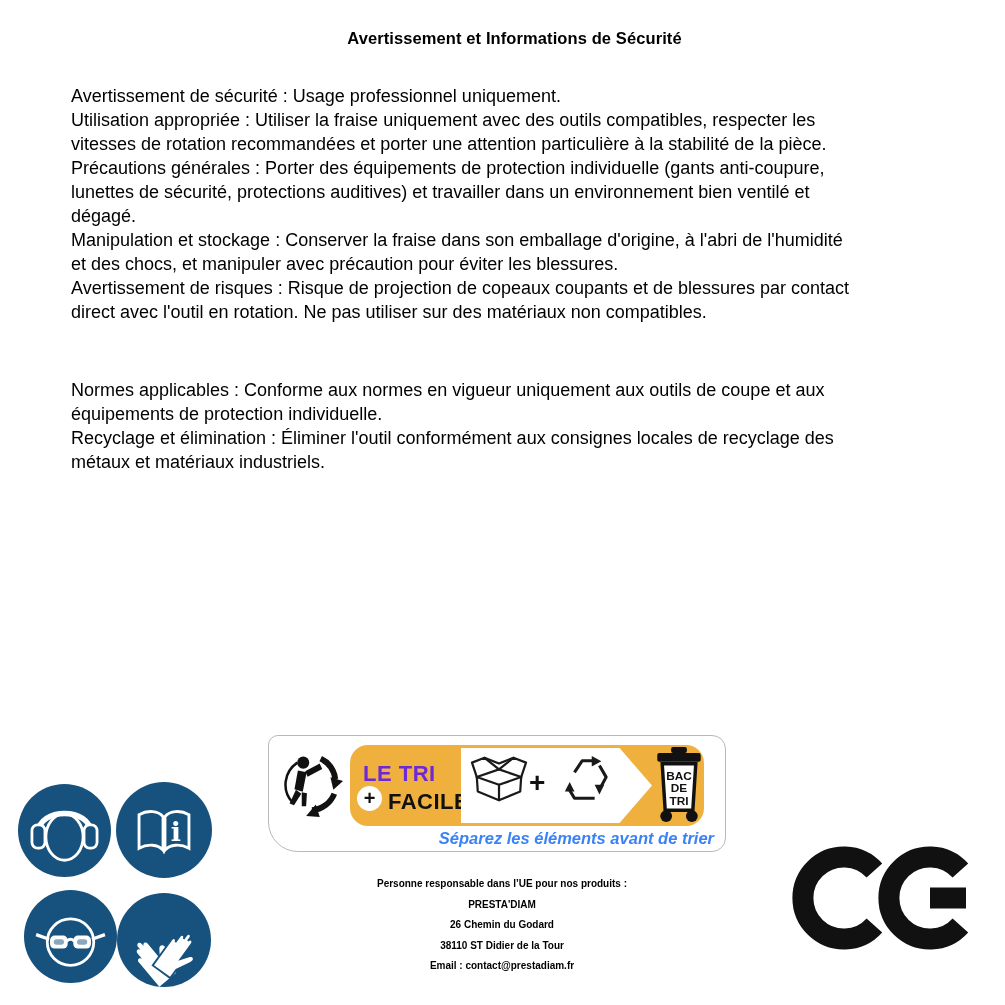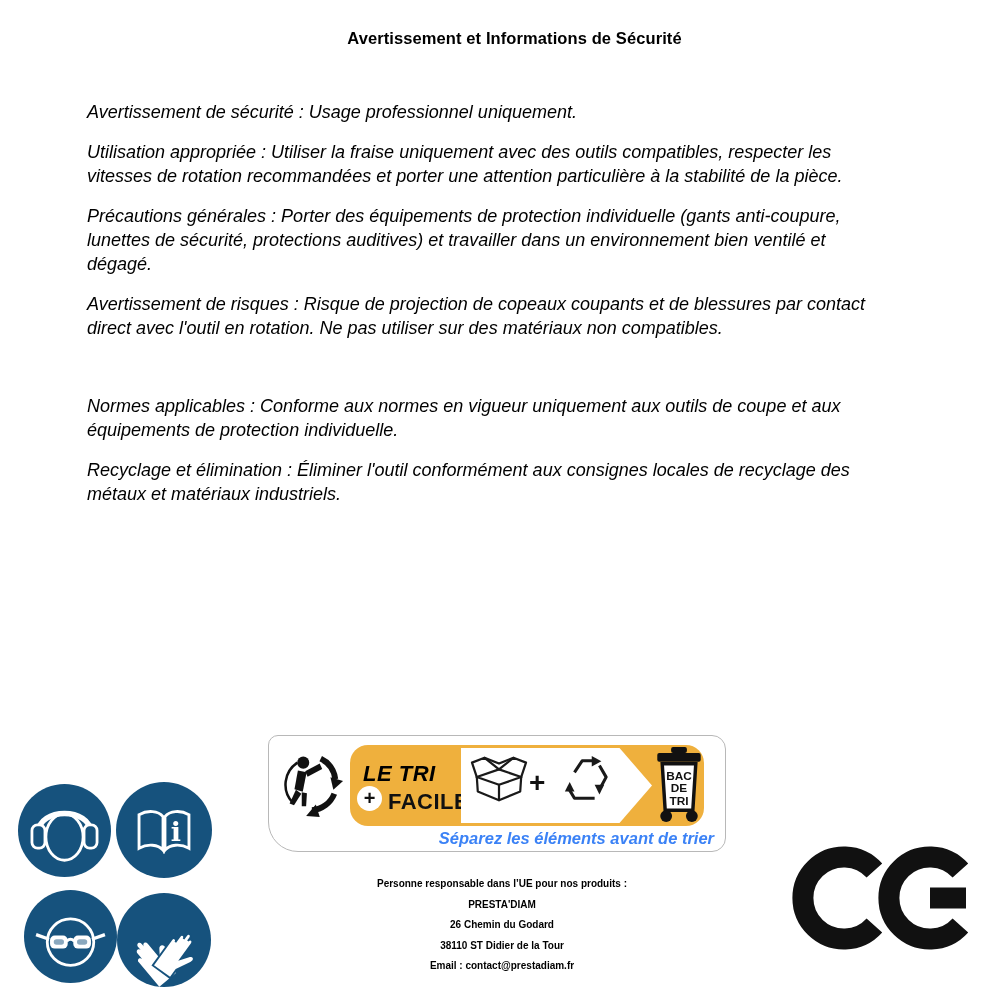--- a/index.html
+++ b/index.html
@@ -5,36 +5,36 @@
   html,body{margin:0;padding:0;}
   body{
     width:1005px;height:1005px;position:relative;background:#ffffff;
     font-family:"Liberation Sans", sans-serif;color:#000;overflow:hidden;
   }
   .page-title{
     position:absolute;top:29px;left:12px;width:1005px;text-align:center;
     font-size:16.5px;font-weight:bold;letter-spacing:.1px;
   }
   .text-block{position:absolute;left:71px;width:908px;font-size:18px;line-height:24px;}
-  .text-block p{margin:16px;white-space:pre-line;font-style:italic;}
+  .text-block p{margin:0;white-space:pre-line;}
   .block-safety{top:84px;}
   .block-compliance{top:378px;}
 
   
   .fr-code{position:absolute;left:268px;top:711px;font-size:15px;font-weight:bold;margin-top:28px;}
   .tri-box{
     position:absolute;left:268px;top:735px;width:458px;height:117px;background:#fff;
     border:1.5px solid #b8b8b8;border-radius:10px 14px 14px 30px;box-sizing:border-box;
   }
   .triman{position:absolute;left:277px;top:749px;}
   .tri-yellow{
     position:absolute;left:350px;top:745px;width:354px;height:81px;
     background:#EFB03D;border-radius:18px;
   }
-  .letri{position:absolute;left:13px;top:16px;font-size:22px;font-weight:bold;color:#000000;letter-spacing:.5px;font-style:italic;}
+  .letri{position:absolute;left:13px;top:16px;font-size:22px;font-weight:bold;color:#6d28d9;letter-spacing:.5px;}
   .plus-circle{
     position:absolute;left:7px;top:41px;width:25px;height:25px;border-radius:50%;background:#fff;
     text-align:center;line-height:25px;font-size:20px;font-weight:bold;color:#111;
   }
   .facile{position:absolute;left:38px;top:44px;font-size:22px;font-weight:bold;color:#111;letter-spacing:.5px;}
   .tri-pentagon{
     position:absolute;left:461px;top:748px;width:191px;height:75px;background:#fff;
     clip-path:polygon(0 0,83% 0,100% 50%,83% 100%,0 100%);
   }
   .carton-icon{position:absolute;left:8px;top:4px;}
@@ -69,20 +69,22 @@
 
 <div class="page-title">Avertissement et Informations de Sécurité</div>
 
 <div class="text-block block-safety">
   <p>Avertissement de sécurité : Usage professionnel uniquement.</p>
   <p>Utilisation appropriée : Utiliser la fraise uniquement avec des outils compatibles, respecter les
 vitesses de rotation recommandées et porter une attention particulière à la stabilité de la pièce.</p>
   <p>Précautions générales : Porter des équipements de protection individuelle (gants anti-coupure,
 lunettes de sécurité, protections auditives) et travailler dans un environnement bien ventilé et
 dégagé.</p>
+  <p>Manipulation et stockage : Conserver la fraise dans son emballage d'origine, à l'abri de l'humidité
+et des chocs, et manipuler avec précaution pour éviter les blessures.</p>
   <p>Avertissement de risques : Risque de projection de copeaux coupants et de blessures par contact
 direct avec l'outil en rotation. Ne pas utiliser sur des matériaux non compatibles.</p>
 </div>
 
 <div class="text-block block-compliance">
   <p>Normes applicables : Conforme aux normes en vigueur uniquement aux outils de coupe et aux
 équipements de protection individuelle.</p>
   <p>Recyclage et élimination : Éliminer l'outil conformément aux consignes locales de recyclage des
 métaux et matériaux industriels.</p>
 </div>

